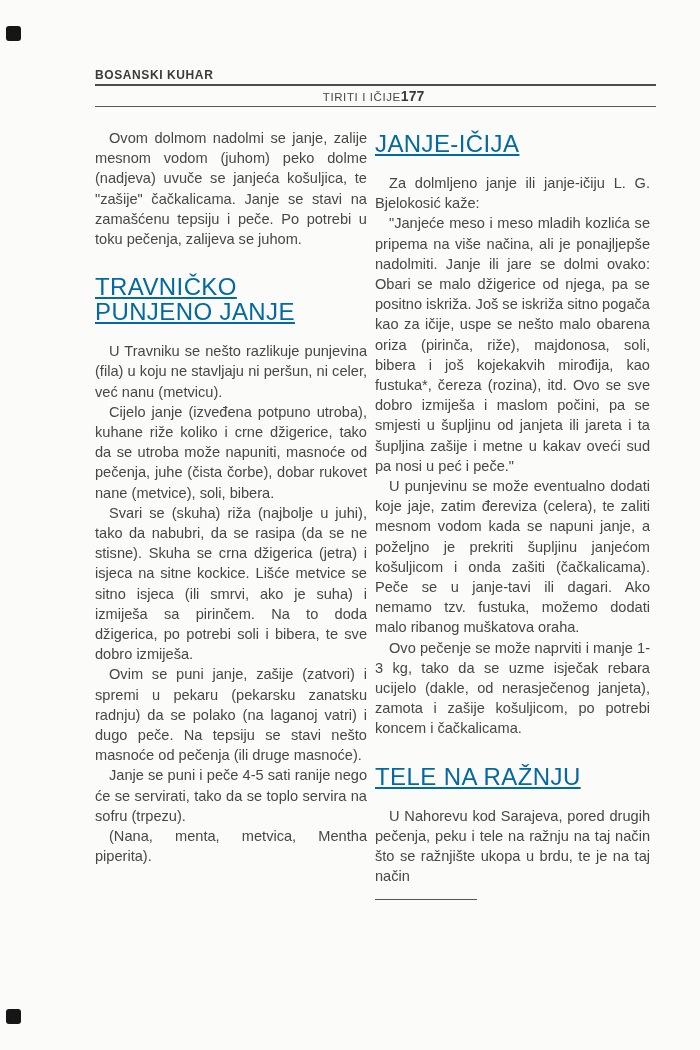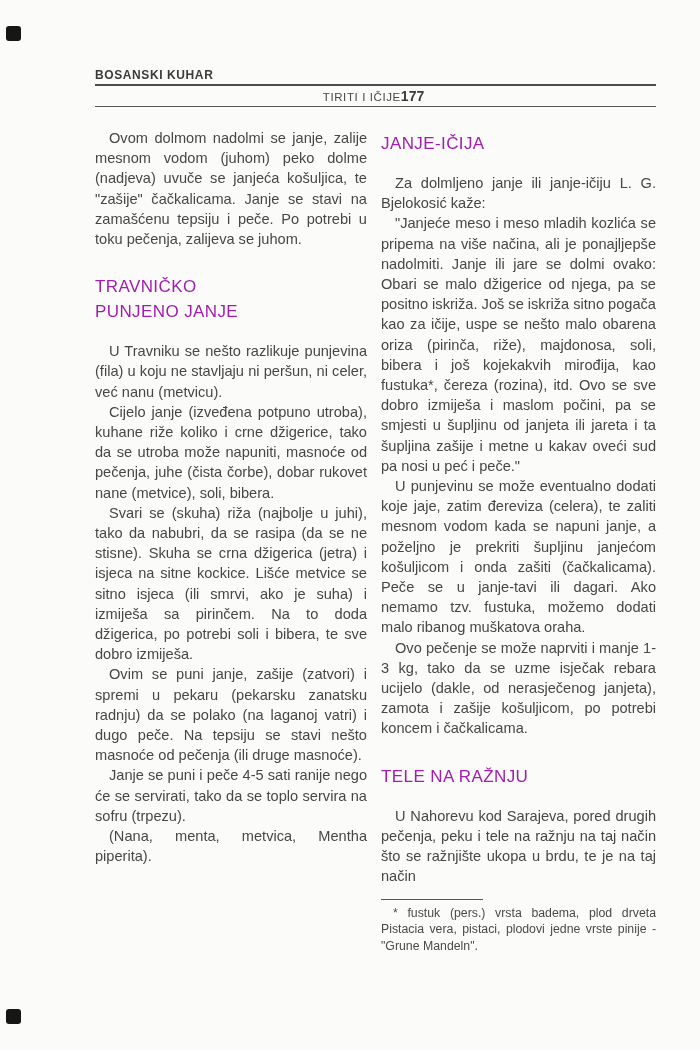--- a/index.html
+++ b/index.html
@@ -66,43 +66,44 @@
   }
   .rule-thin {
     border: none;
     border-top: 1.5px solid #565656;
     margin: 2px 0 0 0;
   }
 
   
   .columns {
     display: flex;
-    gap: 14px;
+    gap: 8px;
     margin-top: 21px;
   }
   .col { flex: none; }
   .col.left  { width: 272px; }
   .col.right { width: 275px; }
 
   p.body-p {
     margin: 0;
     font-size: 14.6px;
     line-height: 20.2px;
     text-align: justify;
     text-indent: 14px;
     color: #474747;
   }
   h2.recipe-title {
     margin: 25px 0 17px 0;
-    font-size: 17px;
+    font-size: 24px;
     font-weight: normal;
     letter-spacing: 0.4px;
     line-height: 25px;
-    color: #a21caf;
+    color: #0369a1;
     white-space: pre-line;
+    text-decoration: underline;
   }
   .col.right h2.recipe-title.first { margin-top: 3px; }
 
   
   .footnote-rule {
     border: none;
     border-top: 1.5px solid #555;
     width: 102px;
     margin: 12px 0 5px 0;
   }
@@ -157,18 +158,17 @@
         <p class="body-p">Za dolmljeno janje ili janje-ičiju L. G. Bjelokosić kaže:</p>
         <p class="body-p">"Janjeće meso i meso mladih kozlića se pripema na više načina, ali je ponajljepše nadolmiti. Janje ili jare se dolmi ovako: Obari se malo džigerice od njega, pa se positno iskriža. Još se iskriža sitno pogača kao za ičije, uspe se nešto malo obarena oriza (pirinča, riže), majdonosa, soli, bibera i još kojekakvih mirođija, kao fustuka*, čereza (rozina), itd. Ovo se sve dobro izmiješa i maslom počini, pa se smjesti u šupljinu od janjeta ili jareta i ta šupljina zašije i metne u kakav oveći sud pa nosi u peć i peče."</p>
         <p class="body-p">U punjevinu se može eventualno dodati koje jaje, zatim đereviza (celera), te zaliti mesnom vodom kada se napuni janje, a poželjno je prekriti šupljinu janjećom košuljicom i onda zašiti (čačkalicama). Peče se u janje-tavi ili dagari. Ako nemamo tzv. fustuka, možemo dodati malo ribanog muškatova oraha.</p>
         <p class="body-p">Ovo pečenje se može naprviti i manje 1-3 kg, tako da se uzme isječak rebara ucijelo (dakle, od nerasječenog janjeta), zamota i zašije košuljicom, po potrebi koncem i čačkalicama.</p>
 
         <h2 class="recipe-title">TELE NA RAŽNJU</h2>
 
         <p class="body-p">U Nahorevu kod Sarajeva, pored drugih pečenja, peku i tele na ražnju na taj način što se ražnjište ukopa u brdu, te je na taj način</p>
 
         <hr class="footnote-rule">
-        <p class="footnote">* fustuk (pers.) vrsta badema, plod drveta Pistacia vera, pistaci, plodovi jedne vrste pinije - "Grune Mandeln".</p>
       </div>
 
     </div>
   </div>
 </div>
 
 </body></html>

